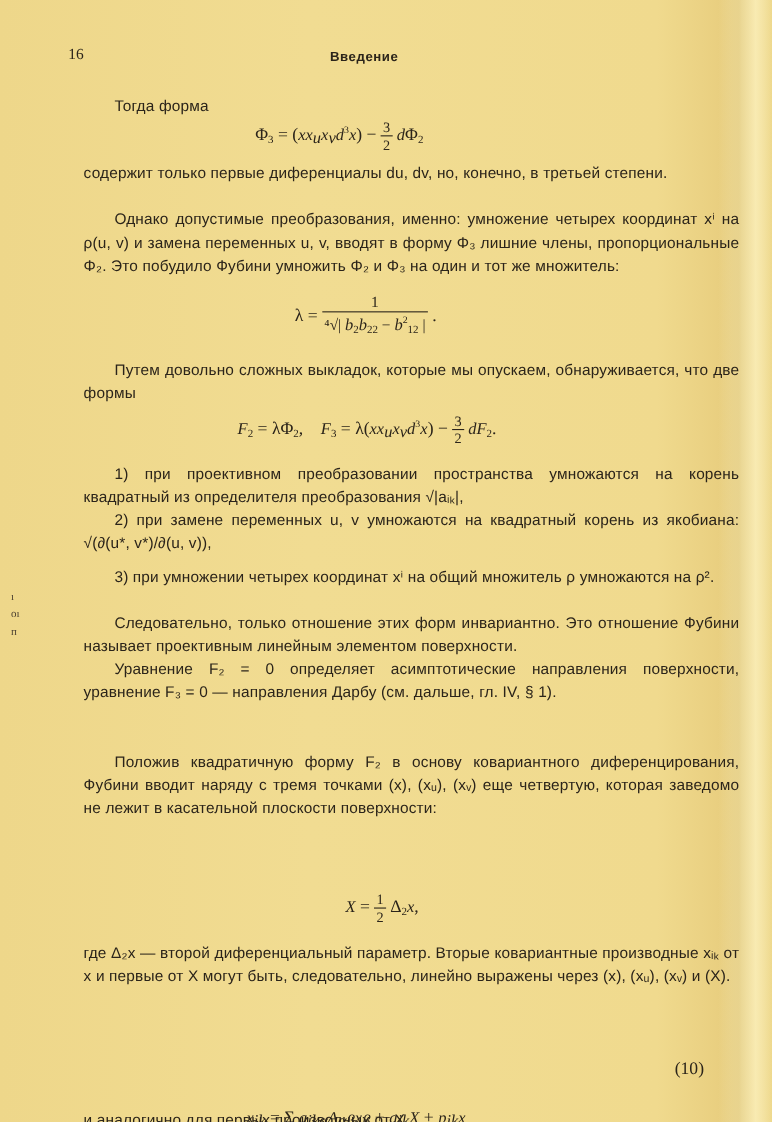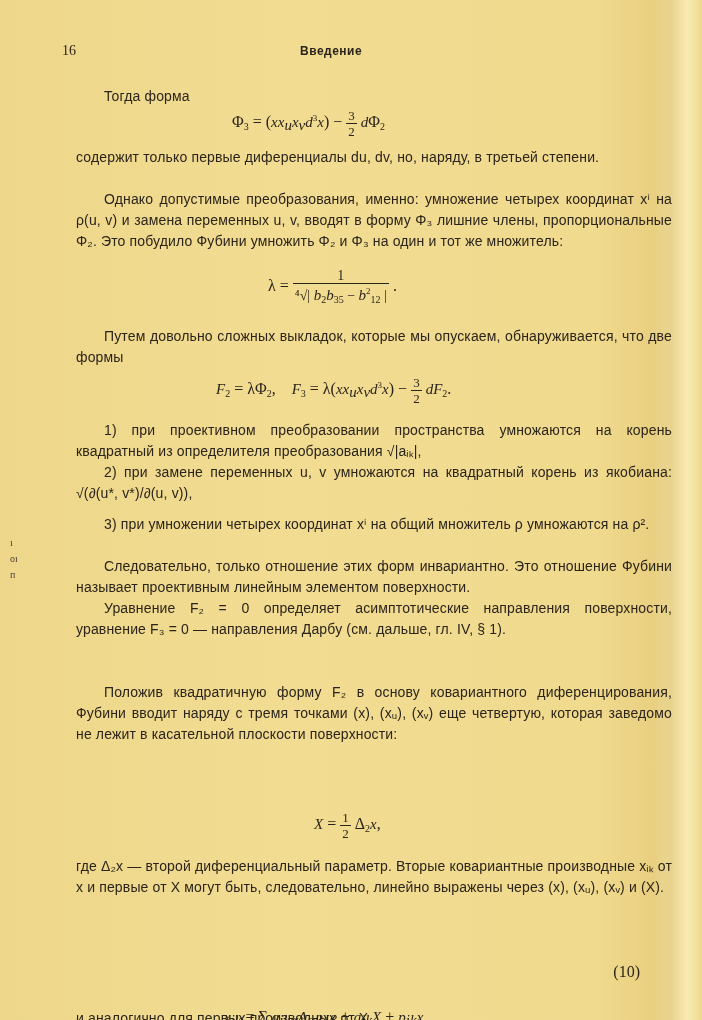--- a/index.html
+++ b/index.html
@@ -45,25 +45,25 @@
 
   <div class="hdr-num">16</div>
   <div class="hdr-title">Введение</div>
 
   <div class="text ind" style="top:86px;">Тогда форма</div>
 
   <div class="formula" style="left:232px; top:108px;">
     Φ<sub>3</sub> = (<i>xx</i><sub><i>u</i></sub><i>x</i><sub><i>v</i></sub><i>d</i><sup>3</sup><i>x</i>) − <span class="frac"><span class="num">3</span><span class="den">2</span></span> <i>d</i>Φ<sub>2</sub>
   </div>
 
-  <div class="text" style="top:147px;">содержит только первые диференциалы du, dv, но, наряду, в третьей степени.</div>
+  <div class="text" style="top:147px;">содержит только первые диференциалы du, dv, но, конечно, в третьей степени.</div>
   <div class="text ind" style="top:189px;">Однако допустимые преобразования, именно: умножение четырех координат xⁱ на ρ(u, v) и замена переменных u, v, вводят в форму Φ₃ лишние члены, пропорциональные Φ₂. Это побудило Фубини умножить Φ₂ и Φ₃ на один и тот же множитель:</div>
 
   <div class="formula" style="left:268px; top:268px;">
-    λ = <span class="frac" style="font-size:14px;"><span class="num">1</span><span class="den">⁴√| <i>b</i><sub>2</sub><i>b</i><sub>35</sub> − <i>b</i><sup>2</sup><sub>12</sub> |</span></span> .
+    λ = <span class="frac" style="font-size:14px;"><span class="num">1</span><span class="den">⁴√| <i>b</i><sub>2</sub><i>b</i><sub>22</sub> − <i>b</i><sup>2</sup><sub>12</sub> |</span></span> .
   </div>
 
   <div class="text ind" style="top:326px;">Путем довольно сложных выкладок, которые мы опускаем, обнаруживается, что две формы</div>
 
   <div class="formula" style="left:216px; top:375px;">
     <i>F</i><sub>2</sub> = λΦ<sub>2</sub>, &nbsp;&nbsp; <i>F</i><sub>3</sub> = λ(<i>xx</i><sub><i>u</i></sub><i>x</i><sub><i>v</i></sub><i>d</i><sup>3</sup><i>x</i>) − <span class="frac"><span class="num">3</span><span class="den">2</span></span> <i>dF</i><sub>2</sub>.
   </div>
 
   <div class="text ind" style="top:420px;">1) при проективном преобразовании пространства умножаются на корень квадратный из определителя преобразования √|aᵢₖ|,</div>
   <div class="text ind" style="top:462px;">2) при замене переменных u, v умножаются на квадратный корень из якобиана: √(∂(u*, v*)/∂(u, v)),</div>

